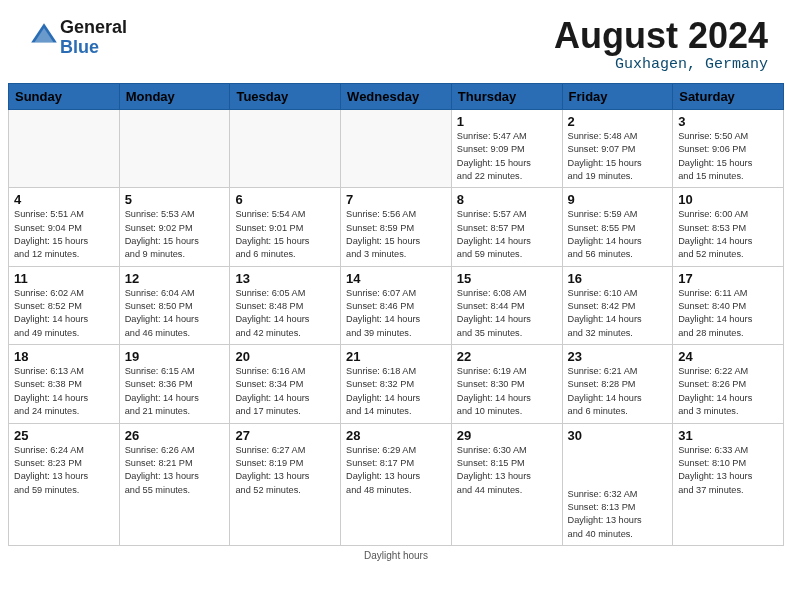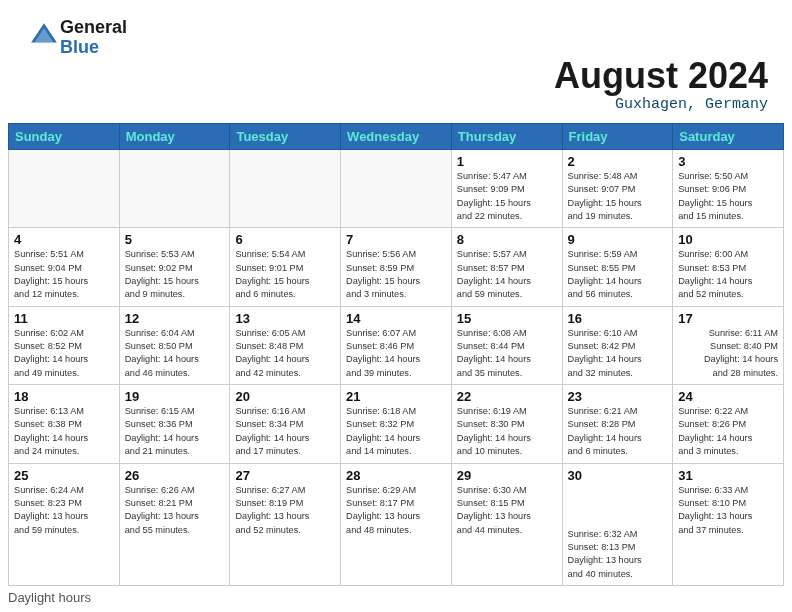--- a/index.html
+++ b/index.html
@@ -37,39 +37,38 @@
     
     .title-area {
       text-align: right;
     }
     
     .month-title {
       font-size: 36px;
       font-weight: bold;
       color: #1a1a1a;
       line-height: 1;
-      margin-top: 40px;
     }
     
     .location {
       font-size: 15px;
       color: #0c4a6e;
       margin-top: 2px;
       font-family: Liberation Mono, monospace;
     }
     
     .calendar {
       width: 100%;
       border-collapse: collapse;
       table-layout: fixed;
     }
     
     .calendar th {
       background: #2a6db5;
-      color: #5eead4;
+      color: #000000;
       text-align: left;
       padding: 5px 6px;
       font-size: 13px;
       font-weight: bold;
       border: 1px solid #1a5a9a;
     }
     
     .calendar td {
       border: 1px solid #ccc;
       vertical-align: top;
@@ -96,22 +95,22 @@
       line-height: 1.45;
       color: #333;
       font-size: 9.2px;
     }
 
     .calendar-wrap {
       padding: 0 8px 8px 8px;
     }
 
     .footer-note {
-      text-align: left;
-      font-size: 13px;
+      text-align: center;
+      font-size: 10px;
       color: #555;
       padding: 4px 0 0 0;
     }
   </style>
 </head>
 <body>
 
 <div class="header">
   <div class="logo">
     <div>
@@ -261,21 +260,21 @@
           </td>
           <td>
             <span class="day-num">16</span>
             <div class="day-info" style="white-space: pre-line;">Sunrise: 6:10 AM
 Sunset: 8:42 PM
 Daylight: 14 hours
 and 32 minutes.</div>
           </td>
           <td>
             <span class="day-num">17</span>
-            <div class="day-info" style="white-space: pre-line; text-align: right;">Sunrise: 6:11 AM
+            <div class="day-info" style="white-space: pre-line;">Sunrise: 6:11 AM
 Sunset: 8:40 PM
 Daylight: 14 hours
 and 28 minutes.</div>
           </td>
         </tr>
         <tr>
           <td>
             <span class="day-num">18</span>
             <div class="day-info" style="white-space: pre-line;">Sunrise: 6:13 AM
 Sunset: 8:38 PM

